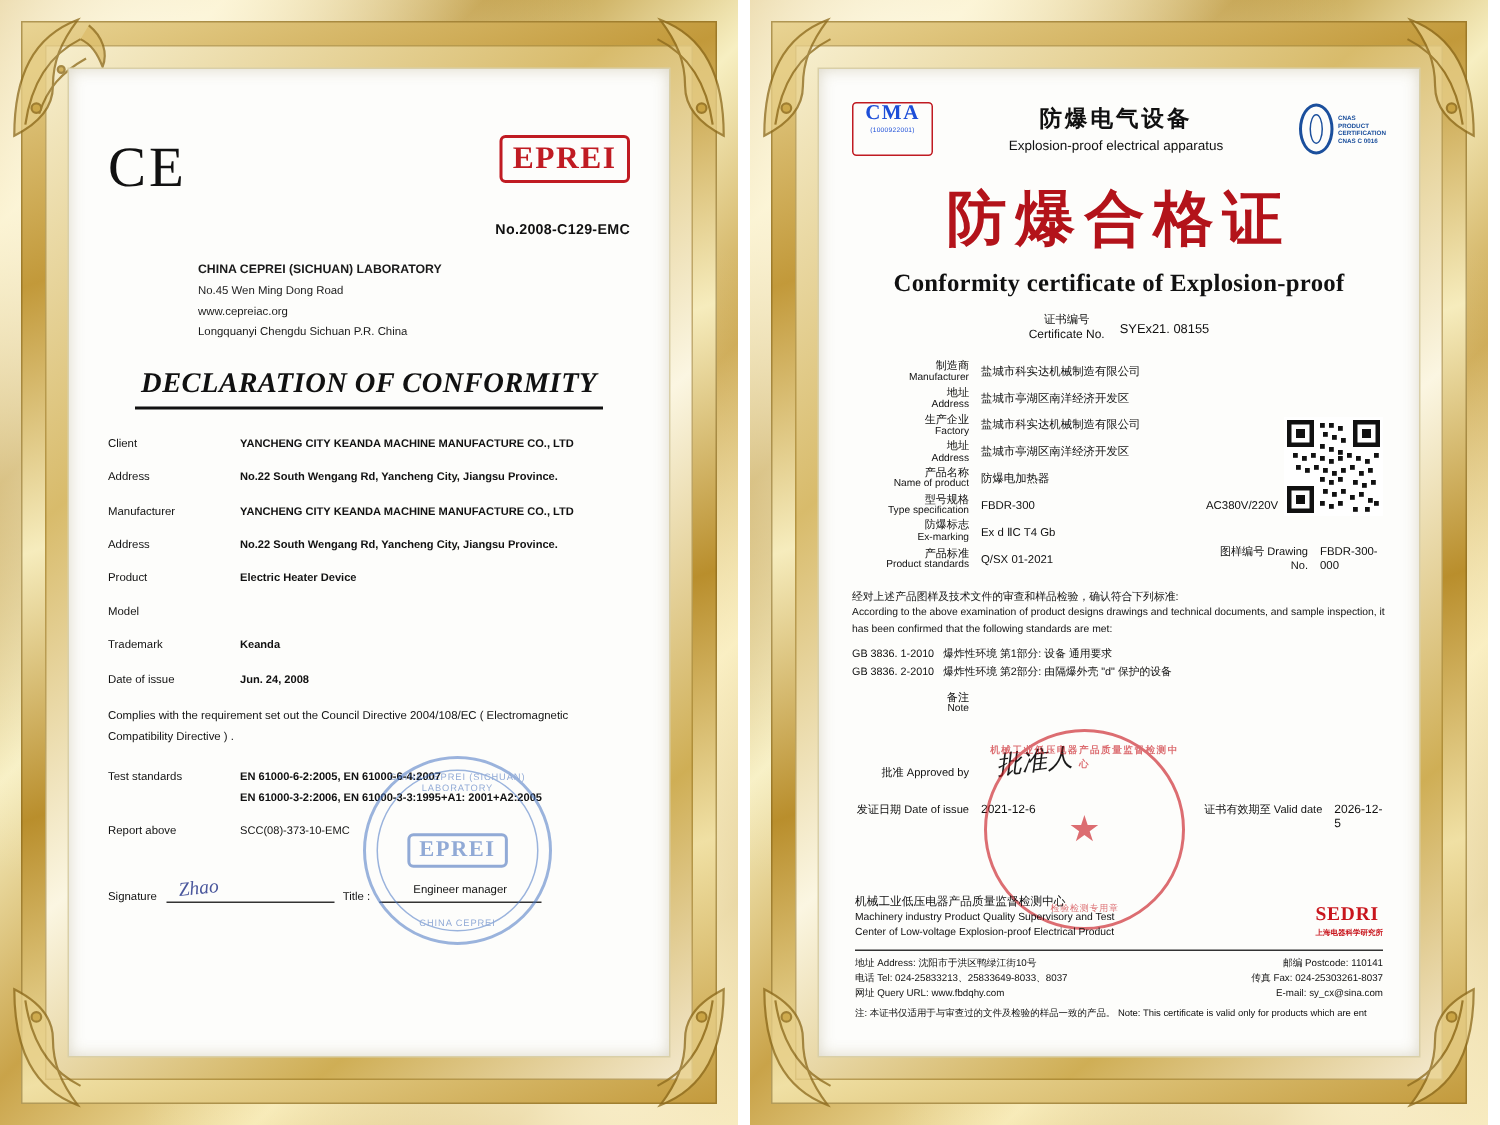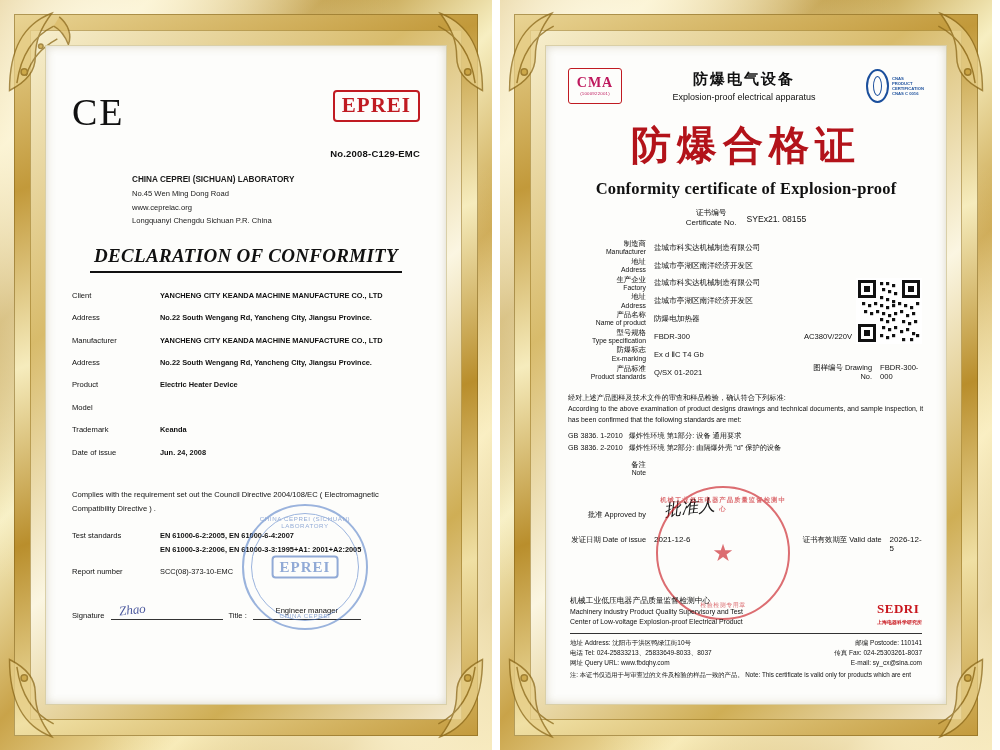--- a/index.html
+++ b/index.html
@@ -77,22 +77,22 @@
   }
   .stamp .st-t{
     position:absolute;left:0;right:0;top:9px;text-align:center;font-size:6.2px;letter-spacing:.6px;
   }
   .stamp .st-b{position:absolute;left:0;right:0;bottom:9px;text-align:center;font-size:6.2px;letter-spacing:.6px;}
 
   
   .r-inner{position:absolute;inset:0;padding:16px 22px;box-sizing:border-box;color:#111;}
   .r-head{display:flex;align-items:center;justify-content:space-between;margin-top:6px;}
   .cma{
-    width:52px;height:34px;border-radius:3px;border:1px solid #c01b22;color:#be185d;
-    display:flex;flex-direction:column;align-items:center;justify-content:center;line-height:1;
+    width:52px;height:34px;border-radius:3px;border:1px solid #c01b22;color:#1d4ed8;
+    display:flex;flex-direction:column;align-items:center;line-height:1;
   }
   .cma b{font-family:"Liberation Serif",serif;font-size:14px;letter-spacing:1px;}
   .cma span{font-size:4.4px;margin-top:2px;letter-spacing:.2px;}
   .r-head-mid{text-align:center;flex:1;}
   .r-head-cn{font-size:15px;font-weight:bold;letter-spacing:2px;}
   .r-head-en{font-size:9px;margin-top:3px;}
   .cnas{width:58px;height:34px;display:flex;align-items:center;gap:3px;}
   .cnas .ring{width:30px;height:30px;border-radius:50%;border:2px solid #1b4f9c;position:relative;}
   .cnas .ring:after{content:"";position:absolute;inset:5px;border-radius:50%;border:1.5px solid #1b4f9c;}
   .cnas .txt{font-size:4.2px;color:#1b4f9c;line-height:1.25;font-weight:bold;}
@@ -233,36 +233,36 @@
         </div>
         <div class="kv">
           <div class="k">Trademark</div>
           <div class="v">Keanda</div>
         </div>
         <div class="kv">
           <div class="k">Date of issue</div>
           <div class="v">Jun. 24, 2008</div>
         </div>
 
-        <div class="para" style="margin-top:28px">
+        <div class="para" style="margin-top:10px">
           <div>Complies with the requirement set out the Council Directive 2004/108/EC ( Electromagnetic</div>
           <div>Compatibility Directive ) .</div>
         </div>
 
         <div class="kv multi">
           <div class="k">Test standards</div>
           <div class="v thin">
             <div>EN 61000-6-2:2005, EN 61000-6-4:2007</div>
             <div>EN 61000-3-2:2006, EN 61000-3-3:1995+A1: 2001+A2:2005</div>
           </div>
         </div>
 
 
         <div class="kv">
-          <div class="k">Report number</div>
+          <div class="k">Report above</div>
           <div class="v thin">SCC(08)-373-10-EMC</div>
         </div>
 
         <div class="sig-row">
           <div>Signature</div>
           <div class="sig-line">
             <span class="sig-script">Zhao</span>
           </div>
           <div>Title :</div>
           <div class="title-line">Engineer manager</div>

